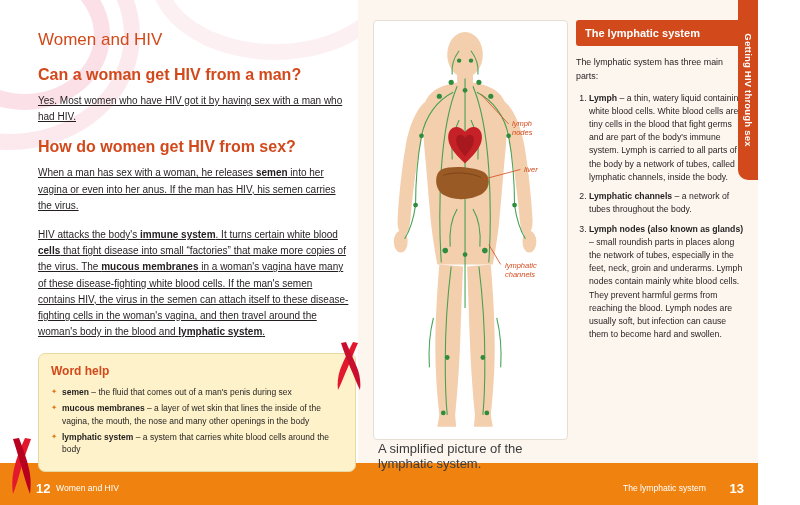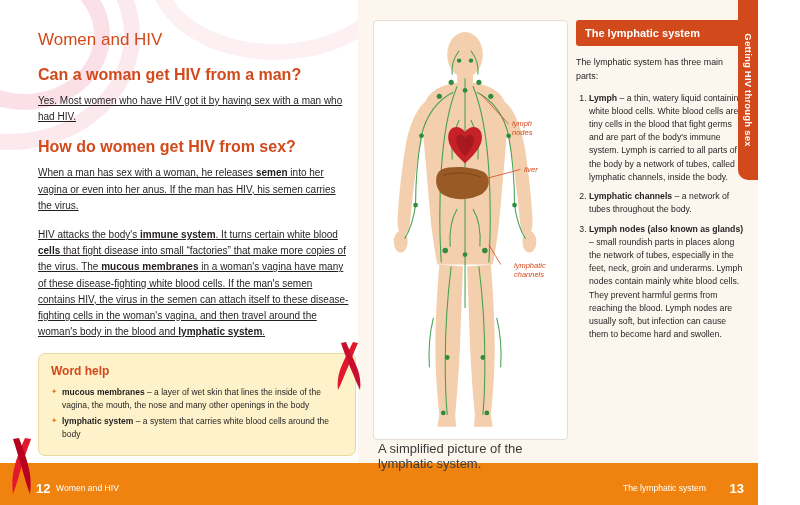--- a/index.html
+++ b/index.html
@@ -202,21 +202,21 @@
   #anatomy { position: absolute; inset: 0; }
   .fig-label {
     position: absolute;
     font-size: 7.5px;
     color: #d2491b;
     font-style: italic;
     line-height: 1.25;
   }
   #label-nodes { left: 138px; top: 98px; }
   #label-liver { left: 150px; top: 144px; }
-  #label-channels { left: 140px; top: 240px; }
+  #label-channels { left: 131px; top: 240px; }
 </style>
 </head>
 <body>
 
 <div id="spread">
 
   <div class="page" id="left-page">
 
     <div class="swirl" id="swirl1"></div>
     <div class="swirl" id="swirl2"></div>
@@ -228,20 +228,21 @@
       <h2 class="subhead">Can a woman get HIV from a man?</h2>
       <p class="body">Yes.  Most women who have HIV got it by having sex with a man who had HIV.</p>
 
       <h2 class="subhead">How do women get HIV from sex?</h2>
       <p class="body">When a man has sex with a woman, he releases <b>semen</b> into her vagina or even into her anus.  If the man has HIV, his semen carries the virus.</p>
       <p class="body">HIV attacks the body's <b>immune system</b>.  It turns certain white blood <b>cells</b> that fight disease into small “factories” that make more copies of the virus.  The <b>mucous membranes</b> in a woman's vagina have many of these disease-fighting white blood cells.  If the man's semen contains HIV, the virus in the semen can attach itself to these disease-fighting cells in the woman's vagina, and then travel around the woman's body in the blood and <b>lymphatic system</b>.</p>
 
       <div id="word-help">
         <h3>Word help</h3>
         <ul>
+          <li><b>semen</b> – the fluid that comes out of a man's penis during sex</li>
           <li><b>mucous membranes</b> – a layer of wet skin that lines the inside of the vagina, the mouth, the nose and many other openings in the body</li>
           <li><b>lymphatic system</b> – a system that carries white blood cells around the body</li>
         </ul>
 
         <div class="ribbon" id="ribbon-wordhelp">
           <svg width="34" height="52" viewBox="0 0 34 52">
             <path d="M20 2 C14 14 10 22 7 30 C5 36 4 44 5 50 C8 44 11 36 15 27 C18 19 22 10 25 3 Z" fill="#e2192c"></path>
             <path d="M13 2 C18 14 22 22 25 30 C27 36 28 44 27 50 C24 44 21 36 17 27 C14 19 10 10 8 3 Z" fill="#c8102e"></path>
           </svg>
         </div>

